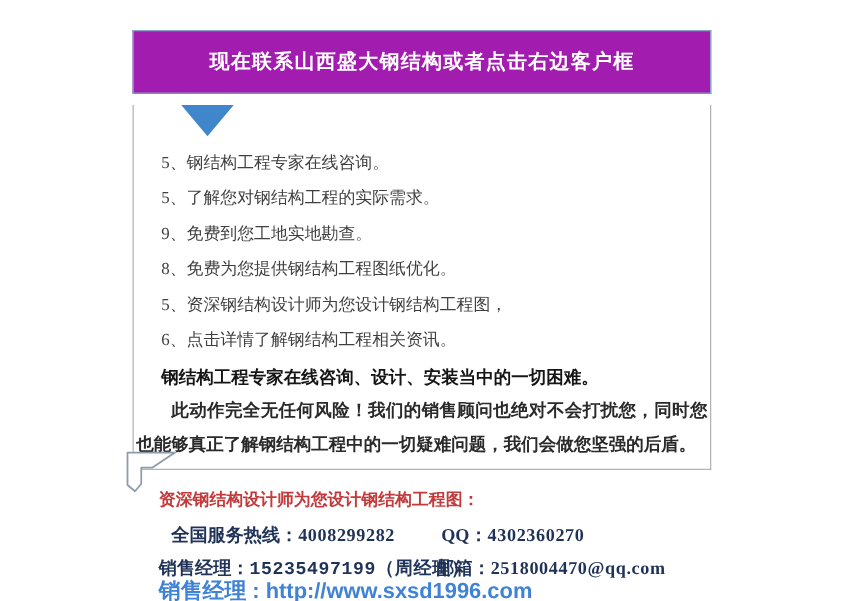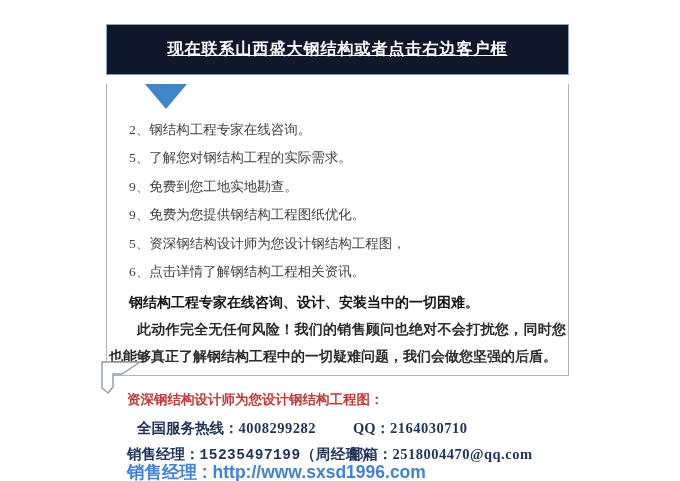--- a/index.html
+++ b/index.html
@@ -18,31 +18,30 @@
 
   
   .card {
     position: absolute;
     left: 106px;
     top: 24px;
     width: 463px;
   }
   .banner {
     height: 49px;
-    background: #0f172a;
+    background: #a21caf;
     border: 1px solid #89a6c9;
     border-bottom-color: #7e9cc0;
     display: flex;
     align-items: center;
     justify-content: center;
     color: #ffffff;
     font-weight: bold;
     font-size: 16px;
     letter-spacing: 1px;
-    text-decoration: underline;
   }
   .body-box {
     border: 1px solid #b3b3b3;
     border-top: none;
     background: #ffffff;
     padding: 0 2px 5px 2px;
   }
   .down-triangle {
     width: 0;
     height: 0;
@@ -133,42 +132,42 @@
 
   <div class="card">
     <div class="banner">
       <span>现在联系山西盛大钢结构或者点击右边客户框</span>
     </div>
 
     <div class="body-box">
       <div class="down-triangle"></div>
 
       <div class="steps">
-        <div class="step">2、钢结构工程专家在线咨询。</div>
+        <div class="step">5、钢结构工程专家在线咨询。</div>
         <div class="step">5、了解您对钢结构工程的实际需求。</div>
         <div class="step">9、免费到您工地实地勘查。</div>
-        <div class="step">9、免费为您提供钢结构工程图纸优化。</div>
+        <div class="step">8、免费为您提供钢结构工程图纸优化。</div>
         <div class="step">5、资深钢结构设计师为您设计钢结构工程图，</div>
         <div class="step">6、点击详情了解钢结构工程相关资讯。</div>
       </div>
 
       <div class="pitch-headline">钢结构工程专家在线咨询、设计、安装当中的一切困难。</div>
       <p class="pitch-body">此动作完全无任何风险！我们的销售顾问也绝对不会打扰您，同时您也能够真正了解钢结构工程中的一切疑难问题，我们会做您坚强的后盾。</p>
     </div>
   </div>
 
   <svg class="corner-icon" width="42" height="36" viewBox="0 0 42 36">
     <path d="M2,3 L40,3 L22,15 L13,15 L13,28 L8,34 L2,29 Z" fill="#ffffff" stroke="#8d9aa9" stroke-width="1.4" stroke-linejoin="round"></path>
   </svg>
 
   <div class="contact">
     <div class="contact-intro">资深钢结构设计师为您设计钢结构工程图：</div>
 
     <div class="contact-row row-hotline">
-      <span class="seg-hotline"><span>全国服务热线：</span><span class="num">4008299282</span></span><span>QQ：</span><span class="num">2164030710</span>
+      <span class="seg-hotline"><span>全国服务热线：</span><span class="num">4008299282</span></span><span>QQ：</span><span class="num">4302360270</span>
     </div>
 
     <div class="contact-row row-manager">
       <span class="seg-manager"><span>销售经理：</span><span class="num">15235497199（周经理）</span></span><span>邮箱：</span><span class="num">2518004470@qq.com</span>
     </div>
 
     <div class="row-website">
       <span>销售经理 : </span><a href="#">http://www.sxsd1996.com</a>
     </div>
   </div>

